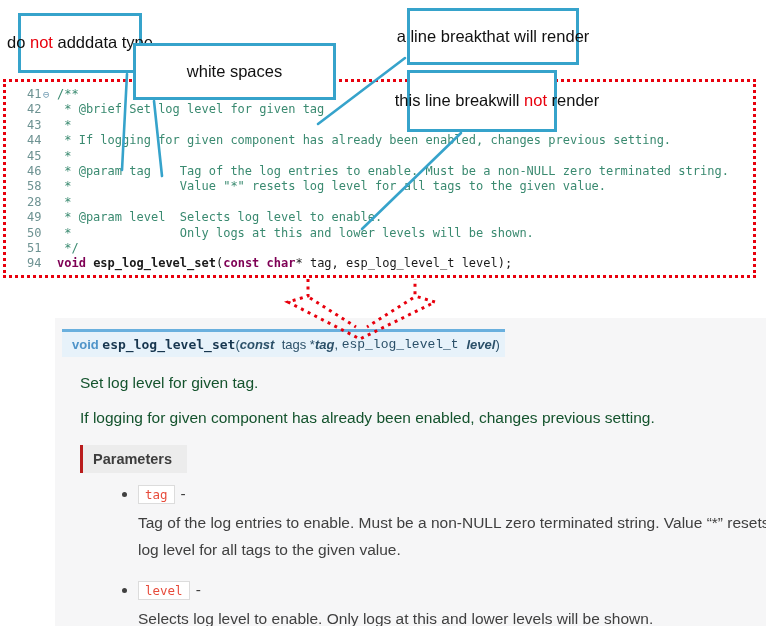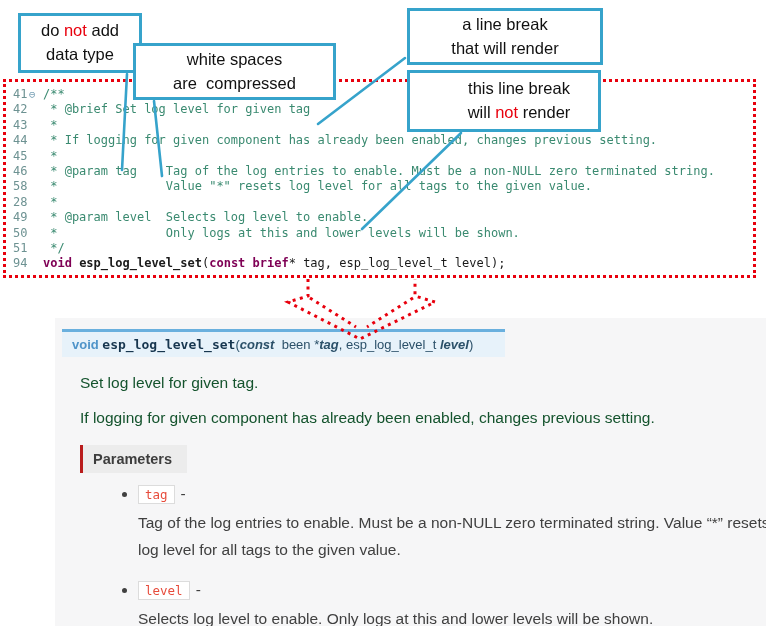--- a/index.html
+++ b/index.html
@@ -5,56 +5,56 @@
   * { margin:0; padding:0; box-sizing:border-box; }
   body { background:#ffffff; font-family:"Liberation Sans", sans-serif; }
   .stage { position:relative; width:767px; height:637px; background:#ffffff; overflow:hidden; }
 
   
   .code-box {
     position:absolute; left:3px; top:79px; width:753px; height:199px;
     border:3px dotted #e8000d; background:#ffffff; z-index:1; padding-top:5px;
   }
   .crow { white-space:pre; font-family:"DejaVu Sans Mono", monospace; font-size:12px; line-height:15.4px; height:15.4px; }
-  .crow .ln { display:inline-block; width:16px; margin-left:7px; color:#6d9292; text-align:left; }
+  .crow .ln { display:inline-block; width:16px; margin-left:21px; color:#6d9292; text-align:left; }
   .crow .fold { display:inline-block; width:14px; color:#7ba3b8; font-size:11px; }
   .crow .ct { color:#3a8a70; }
   .crow .kw { color:#7f0055; font-weight:bold; }
   .crow .fn { color:#1a1a1a; font-weight:bold; }
   .crow .plain { color:#1a1a1a; }
 
   
   .callout {
     position:absolute; background:#ffffff; border:3px solid #36a3cb; z-index:3;
-    display:flex; flex-direction:column; align-items:center; justify-content:center;
+    display:flex; flex-direction:row; align-items:center; justify-content:center;
     font-size:16.5px; line-height:1.45; color:#111111; text-align:center;
   }
   .callout .line { white-space:pre; }
   .callout .red { color:#e8000d; }
   .co-datatype   { left:18px;  top:13px; width:124px; height:60px; }
   .co-whitespace { left:133px; top:43px; width:203px; height:57px; }
-  .co-break-yes  { left:407px; top:8px;  width:196px; height:57px; }
-  .co-break-no   { left:407px; top:70px; width:194px; height:62px;padding-left:30px; }
+  .co-break-yes  { left:407px; top:8px;  width:172px; height:57px; }
+  .co-break-no   { left:407px; top:70px; width:150px; height:62px;padding-left:30px; }
 
   
   .overlay { position:absolute; left:0; top:0; z-index:2; pointer-events:none; }
 
   
   .doc-panel {
     position:absolute; left:55px; top:318px; width:711px; height:308px;
     background:#f6f6f7; z-index:1; color:#404040; overflow:hidden;
   }
   .sig {
     margin:11px 0 0 7px; width:443px; height:28px;
     background:#e7f2fa; border-top:3px solid #6ab0de;
     display:flex; align-items:center; padding-left:10px;
     font-size:13px; color:#2b5069; white-space:pre;
   }
   .sig .kwb { color:#4f94c9; font-weight:bold; }
-  .sig .mono { font-family:Liberation Sans, sans-serif; }
+  .sig .mono { font-family:Liberation Mono, monospace; }
   .sig .name { font-family:"DejaVu Sans Mono", monospace; font-weight:bold; color:#17364f; }
   .sig .it { font-style:italic; font-weight:bold; color:#2b5069; }
   .doc-p { margin:17px 0 0 25px; font-size:15.5px; color:#14532d; }
   .params-chip {
     display:inline-block; margin:18px 0 0 25px;
     background:#ececec; border-left:3px solid #b91c1c;
     padding:6px 15px 6px 10px; font-size:14.5px; font-weight:bold; color:#3d3d3d;
   }
   .params-list { margin:12px 0 12px 0; padding-left:83px; list-style:disc; }
   .params-list li { width:648px; font-size:15.5px; color:#404040; }
@@ -75,21 +75,21 @@
     <div class="crow"><span class="ln">42</span><span class="fold"></span><span class="ct"> * @brief Set log level for given tag</span></div>
     <div class="crow"><span class="ln">43</span><span class="fold"></span><span class="ct"> *</span></div>
     <div class="crow"><span class="ln">44</span><span class="fold"></span><span class="ct"> * If logging for given component has already been enabled, changes previous setting.</span></div>
     <div class="crow"><span class="ln">45</span><span class="fold"></span><span class="ct"> *</span></div>
     <div class="crow"><span class="ln">46</span><span class="fold"></span><span class="ct"> * @param tag    Tag of the log entries to enable. Must be a non-NULL zero terminated string.</span></div>
     <div class="crow"><span class="ln">58</span><span class="fold"></span><span class="ct"> *               Value "*" resets log level for all tags to the given value.</span></div>
     <div class="crow"><span class="ln">28</span><span class="fold"></span><span class="ct"> *</span></div>
     <div class="crow"><span class="ln">49</span><span class="fold"></span><span class="ct"> * @param level  Selects log level to enable.</span></div>
     <div class="crow"><span class="ln">50</span><span class="fold"></span><span class="ct"> *               Only logs at this and lower levels will be shown.</span></div>
     <div class="crow"><span class="ln">51</span><span class="fold"></span><span class="ct"> */</span></div>
-    <div class="crow"><span class="ln">94</span><span class="fold"></span><span class="ct"><span class="kw">void</span><span class="plain"> </span><span class="fn">esp_log_level_set</span><span class="plain">(</span><span class="kw">const</span><span class="plain"> </span><span class="kw">brief</span><span class="plain">* tag, esp_log_level_t level);</span></span></div>
+    <div class="crow"><span class="ln">94</span><span class="fold"></span><span class="ct"><span class="kw">void</span><span class="plain"> </span><span class="fn">esp_log_level_set</span><span class="plain">(</span><span class="kw">const</span><span class="plain"> </span><span class="kw">char</span><span class="plain">* tag, esp_log_level_t level);</span></span></div>
   </div>
 
   <svg class="overlay" width="767" height="637" viewBox="0 0 767 637">
     <g stroke="#36a3cb" stroke-width="2.6" stroke-linecap="round">
       <line x1="127" y1="74" x2="122" y2="170"></line>
       <line x1="154" y1="101" x2="162" y2="176"></line>
       <line x1="405" y1="58" x2="318" y2="124"></line>
       <line x1="461" y1="133" x2="362" y2="229"></line>
     </g>
     <g stroke="#e8000d" stroke-width="3" stroke-dasharray="3 4.5" fill="none">
@@ -98,34 +98,33 @@
       <line x1="413" y1="298" x2="367" y2="327"></line>
     </g>
   </svg>
 
   <div class="callout co-datatype">
     <div class="line"><span>do </span><span class="red">not</span><span> add</span></div>
     <div class="line">data type</div>
   </div>
   <div class="callout co-whitespace">
     <div class="line">white spaces</div>
-    <div class="line">are  compressed</div>
   </div>
   <div class="callout co-break-yes">
     <div class="line">a line break</div>
     <div class="line">that will render</div>
   </div>
   <div class="callout co-break-no">
     <div class="line">this line break</div>
     <div class="line"><span>will </span><span class="red">not</span><span> render</span></div>
   </div>
 
   <div class="doc-panel">
     <div class="sig">
-      <span class="kwb">void </span><span class="name">esp_log_level_set</span><span>(</span><span class="it">const</span><span>  </span><span>been *</span><span class="it">tag</span><span>, </span><span class="mono">esp_log_level_t </span><span class="it">level</span><span>)</span>
+      <span class="kwb">void </span><span class="name">esp_log_level_set</span><span>(</span><span class="it">const</span><span>  </span><span>tags *</span><span class="it">tag</span><span>, </span><span class="mono">esp_log_level_t </span><span class="it">level</span><span>)</span>
     </div>
     <p class="doc-p">Set log level for given tag.</p>
     <p class="doc-p">If logging for given component has already been enabled, changes previous setting.</p>
     <div class="params-chip">Parameters</div>
     <ul class="params-list">
       <li>
         <div><span class="pname">tag</span><span>-</span></div>
         <div class="pdesc">Tag of the log entries to enable. Must be a non-NULL zero terminated string. Value “*” resets log level for all tags to the given value.</div>
       </li>
       <li>

